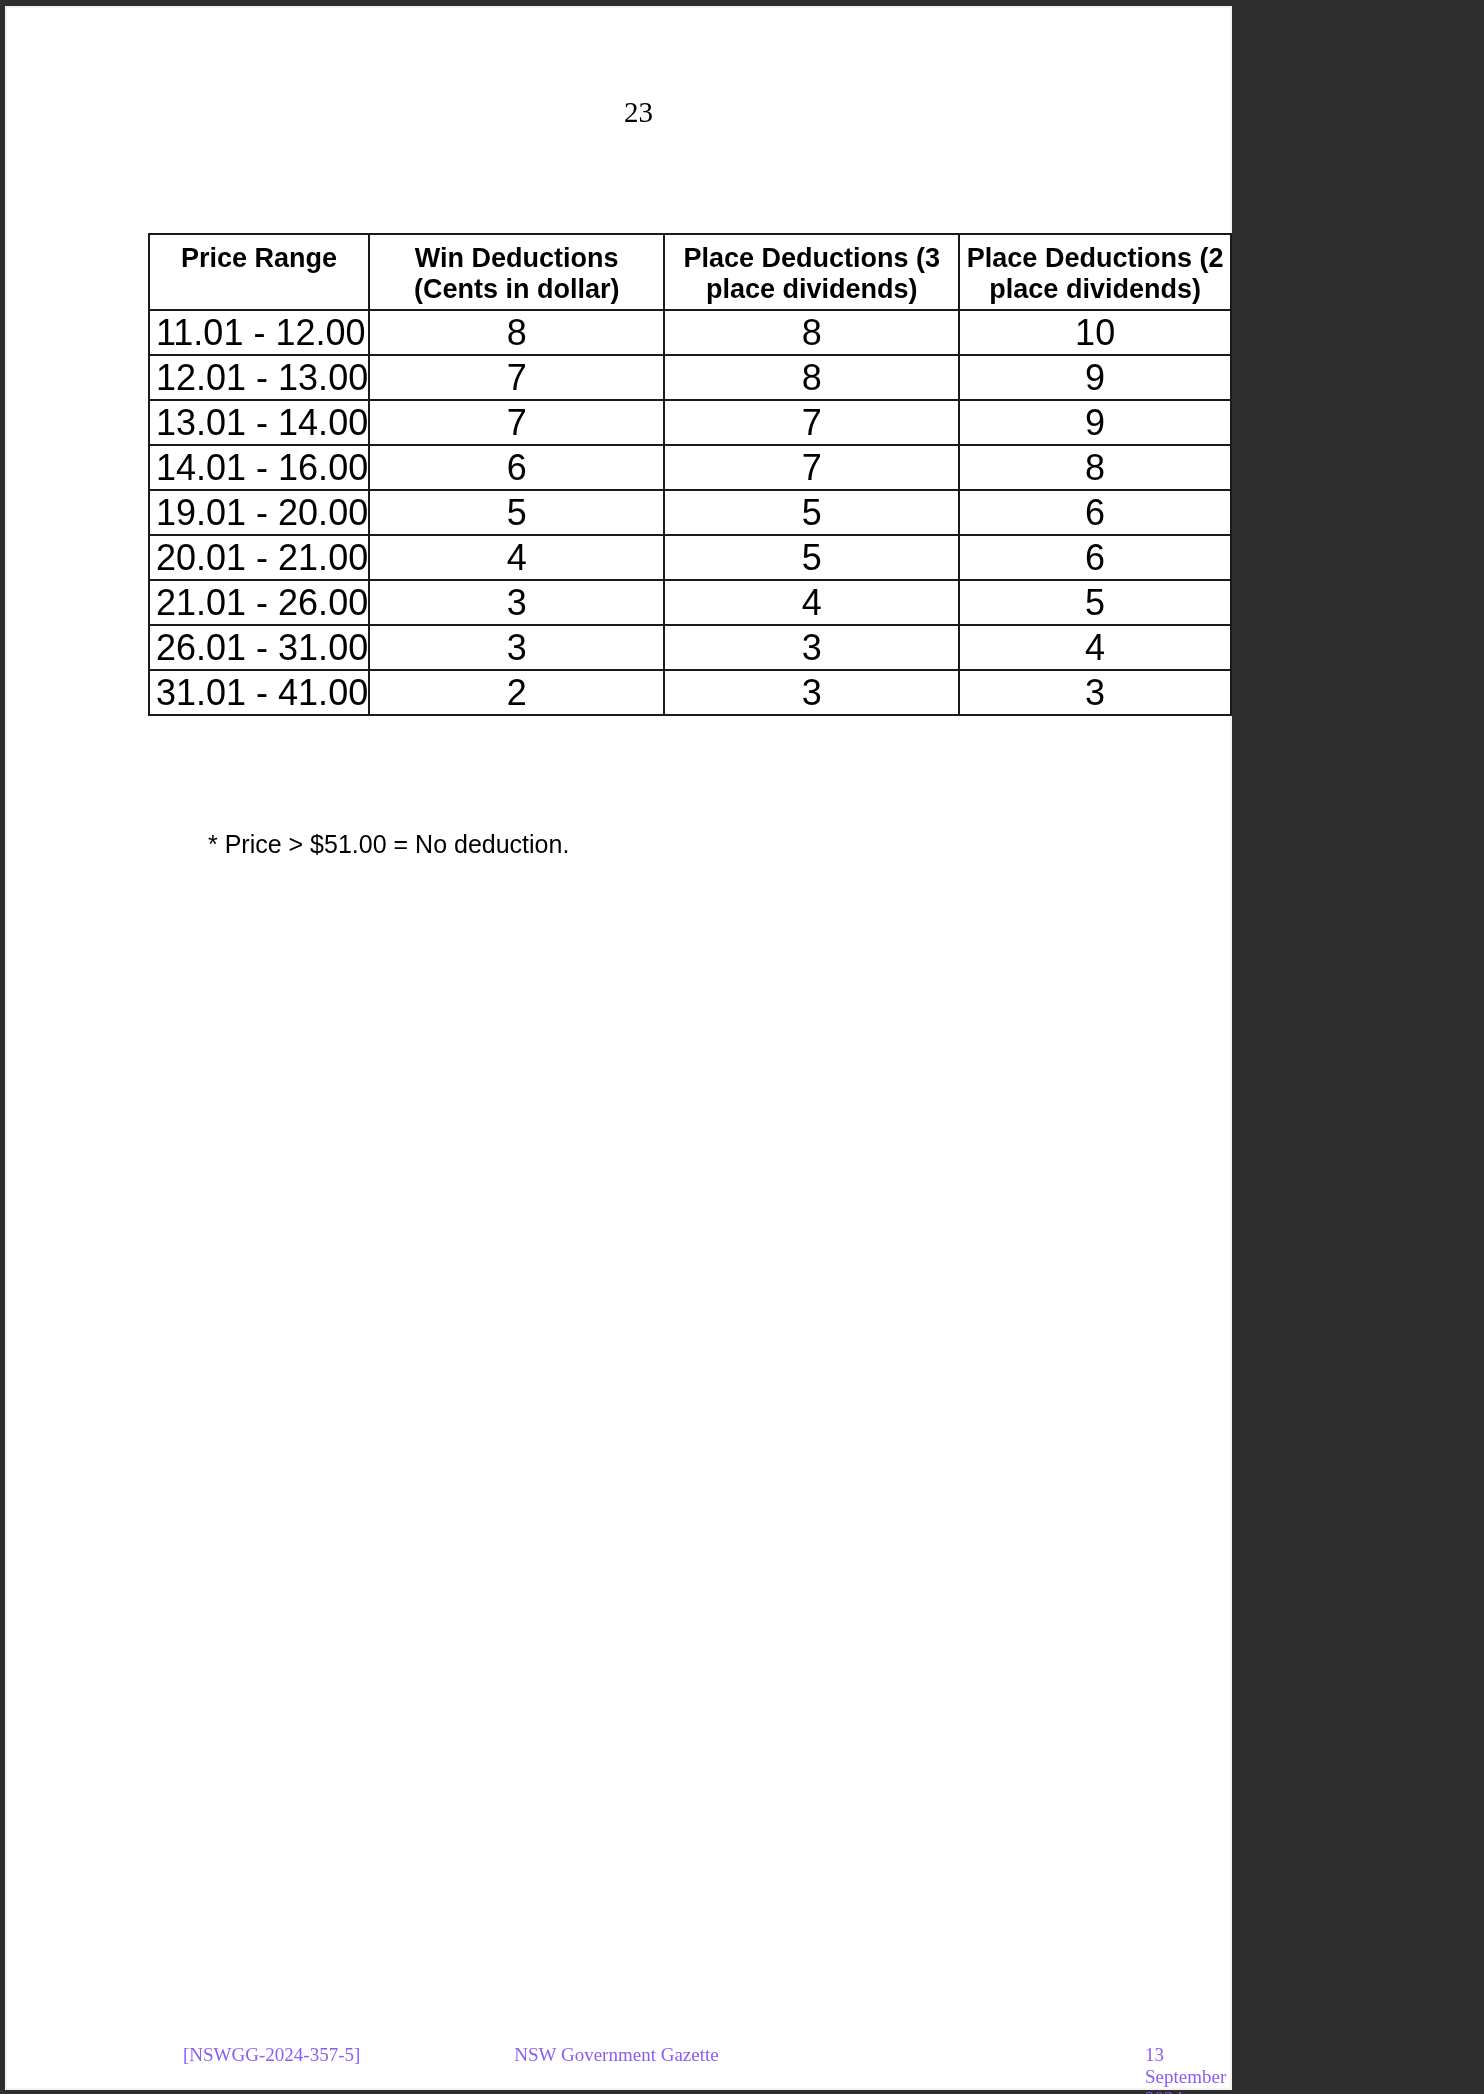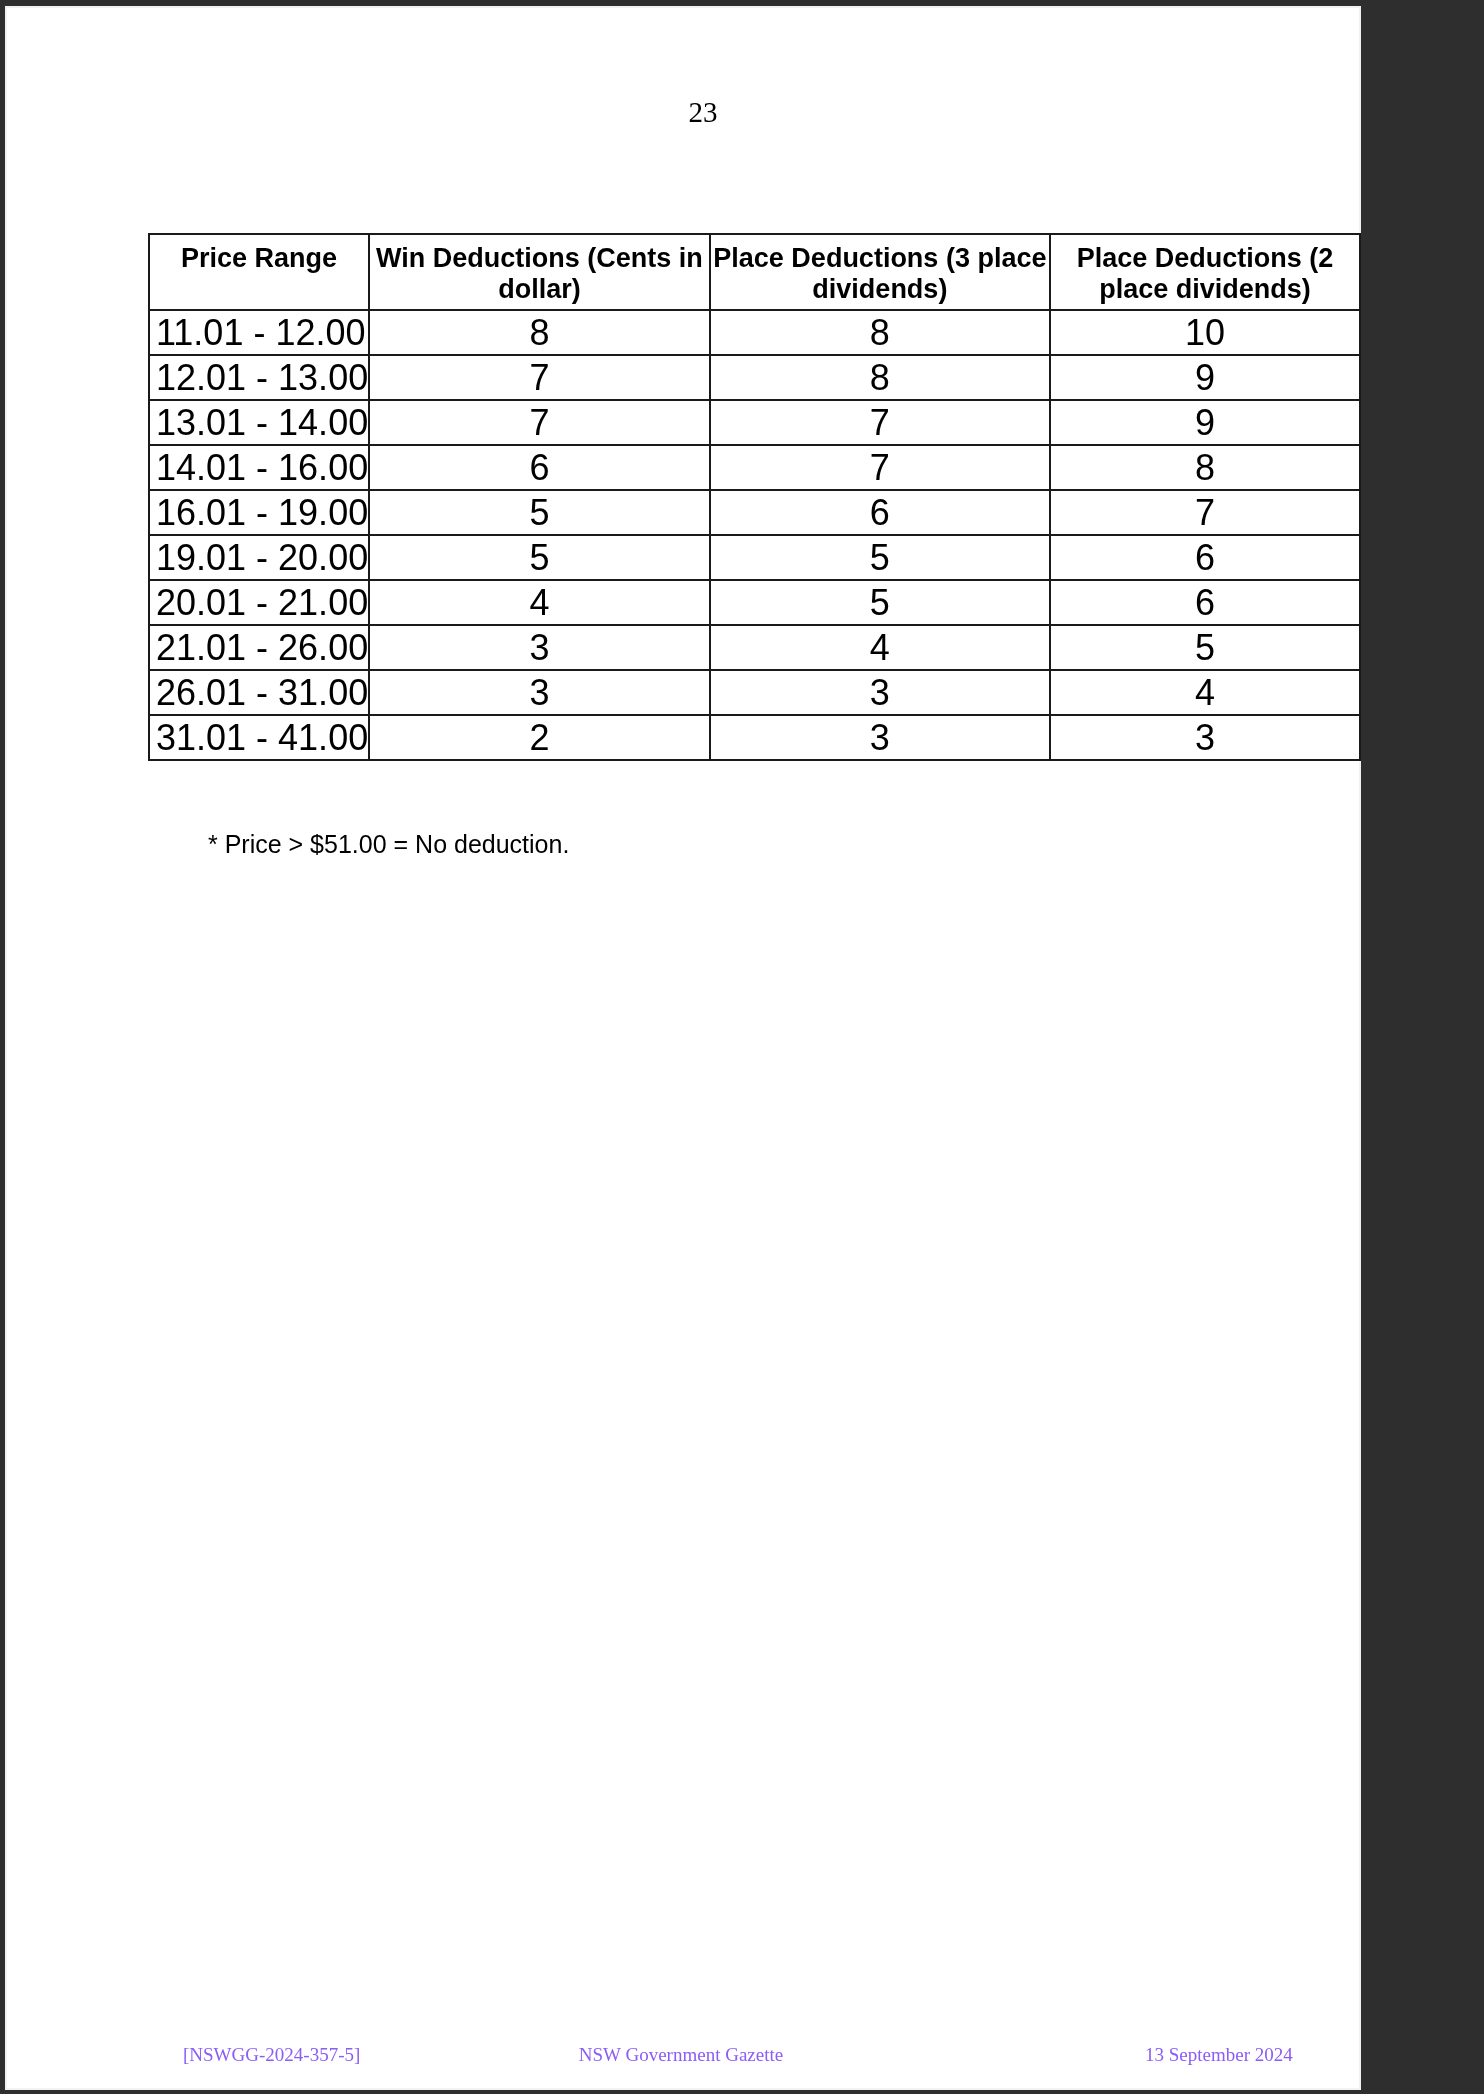--- a/index.html
+++ b/index.html
@@ -5,21 +5,21 @@
     html, body { margin: 0; padding: 0; }
     body {
       width: 1484px; height: 2094px;
       background: #2e2e2e;
       position: relative;
       overflow: hidden;
     }
     .page {
       position: absolute;
       left: 5px; top: 6px;
-      width: 1356px; height: 2084px;
+      width: 1227px; height: 2084px;
       background: #ffffff;
       box-shadow: inset 0 0 0 2px #f2f2f2;
     }
     .page-number {
       position: absolute;
       top: 90px; left: 0; width: 100%;
       text-align: center;
       font-family: "Liberation Serif", serif;
       font-size: 29px;
       color: #000;
@@ -109,26 +109,20 @@
           <td>7</td>
           <td>9</td>
         </tr>
         <tr>
           <td class="range">14.01 - 16.00</td>
           <td>6</td>
           <td>7</td>
           <td>8</td>
         </tr>
         <tr>
-          <td class="range">16.01 - 19.00</td>
-          <td>5</td>
-          <td>6</td>
-          <td>7</td>
-        </tr>
-        <tr>
           <td class="range">19.01 - 20.00</td>
           <td>5</td>
           <td>5</td>
           <td>6</td>
         </tr>
         <tr>
           <td class="range">20.01 - 21.00</td>
           <td>4</td>
           <td>5</td>
           <td>6</td>

